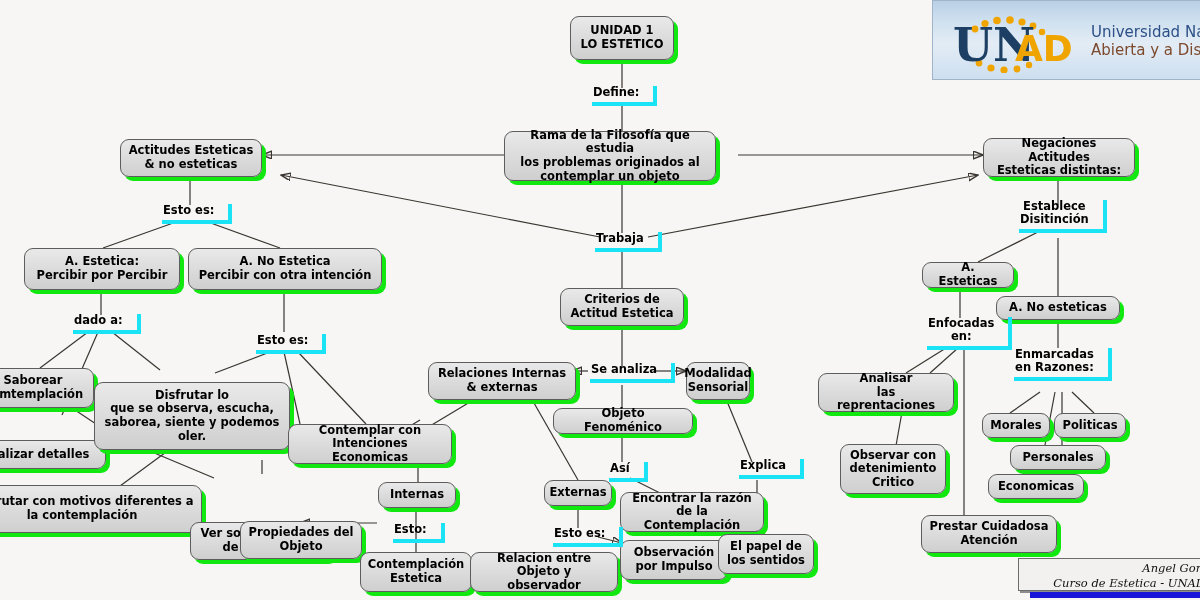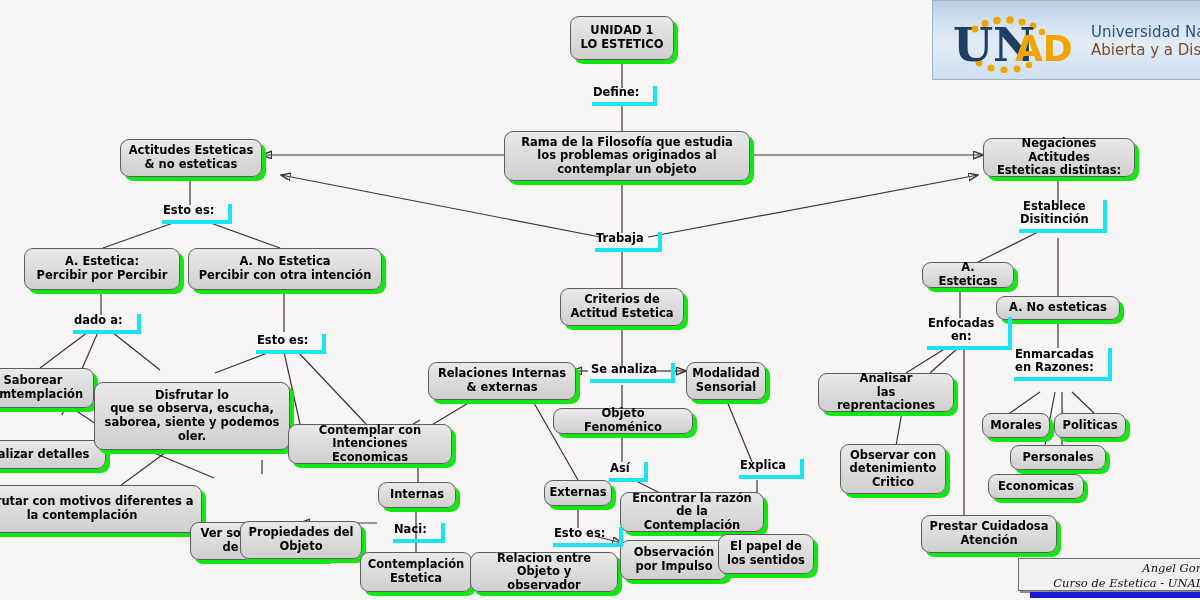--- a/index.html
+++ b/index.html
@@ -197,21 +197,21 @@
     <line x1="1058" y1="320" x2="1058" y2="348"></line>
     <line x1="1040" y1="392" x2="1010" y2="413"></line>
     <line x1="1055" y1="392" x2="1045" y2="445"></line>
     <line x1="1062" y1="392" x2="1062" y2="474"></line>
     <line x1="1072" y1="392" x2="1094" y2="413"></line>
   </svg>
 
   <div class="node" style="left:570px; top:16px; width:104px; height:44px;">UNIDAD 1
 LO ESTETICO</div>
 
-  <div class="node" style="left:504px; top:131px; width:246px; height:50px;">Rama de la Filosofía  que estudia
+  <div class="node" style="left:504px; top:131px; width:212px; height:50px;">Rama de la Filosofía  que estudia
 los problemas originados al
 contemplar un objeto</div>
 
   <div class="node" style="left:120px; top:139px; width:142px; height:38px;">Actitudes Esteticas
 &amp; no esteticas</div>
 
   <div class="node" style="left:983px; top:138px; width:152px; height:39px;">Negaciones Actitudes
 Esteticas distintas:</div>
 
   <div class="node" style="left:24px; top:248px; width:156px; height:42px;">A. Estetica:
@@ -241,21 +241,21 @@
 
   <div class="node" style="left:240px; top:521px; width:122px; height:38px;">Propiedades del
 Objeto</div>
 
   <div class="node" style="left:560px; top:288px; width:124px; height:38px;">Criterios de
 Actitud Estetica</div>
 
   <div class="node" style="left:428px; top:362px; width:148px; height:38px;">Relaciones Internas
 &amp; externas</div>
 
-  <div class="node" style="left:686px; top:362px; width:80px; height:38px;">Modalidad
+  <div class="node" style="left:686px; top:362px; width:64px; height:38px;">Modalidad
 Sensorial</div>
 
   <div class="node" style="left:553px; top:408px; width:140px; height:26px;">Objeto Fenoménico</div>
 
   <div class="node" style="left:378px; top:482px; width:78px; height:26px;">Internas</div>
 
   <div class="node" style="left:544px; top:480px; width:68px; height:26px;">Externas</div>
 
   <div class="node" style="left:360px; top:552px; width:112px; height:40px;">Contemplación
 Estetica</div>
@@ -305,21 +305,21 @@
   <div class="plabel" style="left:256px; top:334px;">Esto es:</div>
 
   <div class="plabel" style="left:590px; top:363px;">Se analiza</div>
 
   <div class="plabel" style="left:609px; top:462px;">Así</div>
 
   <div class="plabel" style="left:739px; top:459px;">Explica</div>
 
   <div class="plabel" style="left:553px; top:527px;">Esto es:</div>
 
-  <div class="plabel" style="left:393px; top:523px;">Naci:</div>
+  <div class="plabel" style="left:393px; top:523px;">Esto:</div>
 
   <div class="plabel" style="left:1019px; top:200px; text-align:center;">Establece
 Disitinción</div>
 
   <div class="plabel" style="left:927px; top:317px; text-align:center;">Enfocadas
 en:</div>
 
   <div class="plabel" style="left:1014px; top:348px; text-align:center;">Enmarcadas
 en Razones:</div>
 

